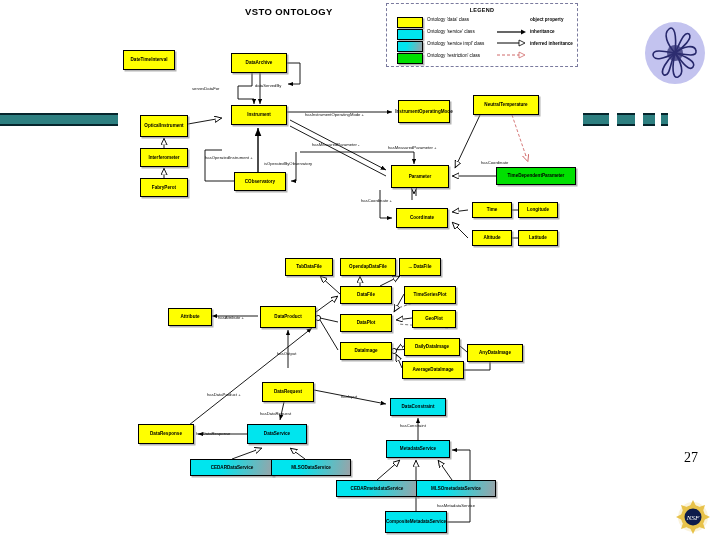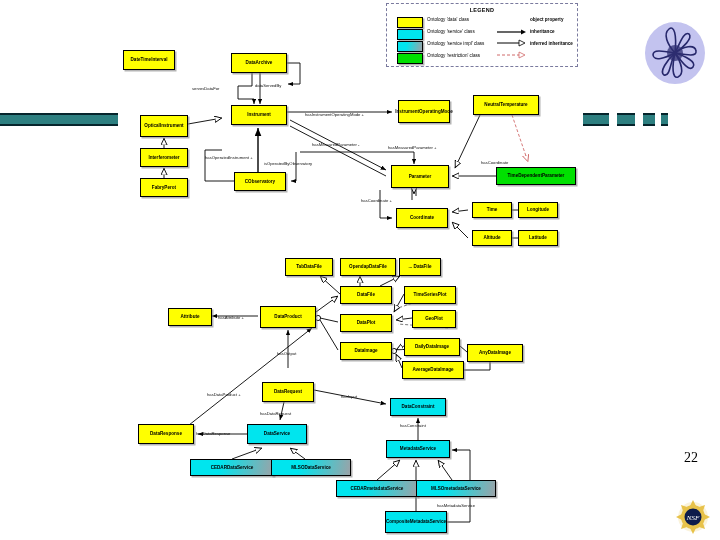--- a/index.html
+++ b/index.html
@@ -74,20 +74,21 @@
     font-family:"Liberation Serif",serif;
   }
   .nsf{position:absolute;left:676px;top:500px;width:34px;height:34px;}
   svg.wires{position:absolute;left:0;top:0;width:720px;height:540px;pointer-events:none;}
 </style>
 </head>
 <body>
 
 <div id="slide">
 
+  <div class="title">VSTO ONTOLOGY</div>
 
   <div class="teal-bar"></div>
   <div class="dash-group">
     <div class="dash" style="left:583px;width:26px;"></div>
     <div class="dash" style="left:617px;width:18px;"></div>
     <div class="dash" style="left:643px;width:12px;"></div>
     <div class="dash" style="left:661px;width:7px;"></div>
   </div>
 
   <div class="flower">
@@ -98,21 +99,21 @@
         <path d="M30 31 C36 40 40 52 33 55 C27 57 27 44 30 31Z"></path>
         <path d="M30 31 C20 36 9 40 8 33 C8 27 18 29 30 31Z"></path>
         <path d="M30 31 C40 34 52 40 48 45 C44 50 37 40 30 31Z"></path>
         <path d="M30 31 C22 38 14 50 19 53 C25 55 25 41 30 31Z"></path>
         <path d="M30 31 C38 26 48 16 44 12 C39 9 35 21 30 31Z"></path>
       </g>
       <circle cx="30" cy="31" r="8" fill="#2f2f72" opacity=".75"></circle>
     </svg>
   </div>
 
-  <div class="pagenum">22</div>
+  <div class="pagenum">27</div>
 
   <div class="nsf">
     <svg width="34" height="34" viewBox="0 0 34 34">
       <g fill="#e8c24a">
         <circle cx="17" cy="17" r="15" opacity=".2"></circle>
         <path d="M17 0 l3 6 -6 0z"></path>
           <path d="M17 34 l3 -6 -6 0z"></path>
         <path d="M0 17 l6 3 0 -6z"></path>
           <path d="M34 17 l-6 3 0 -6z"></path>
         <path d="M5 5 l6 2 -4 4z"></path>

